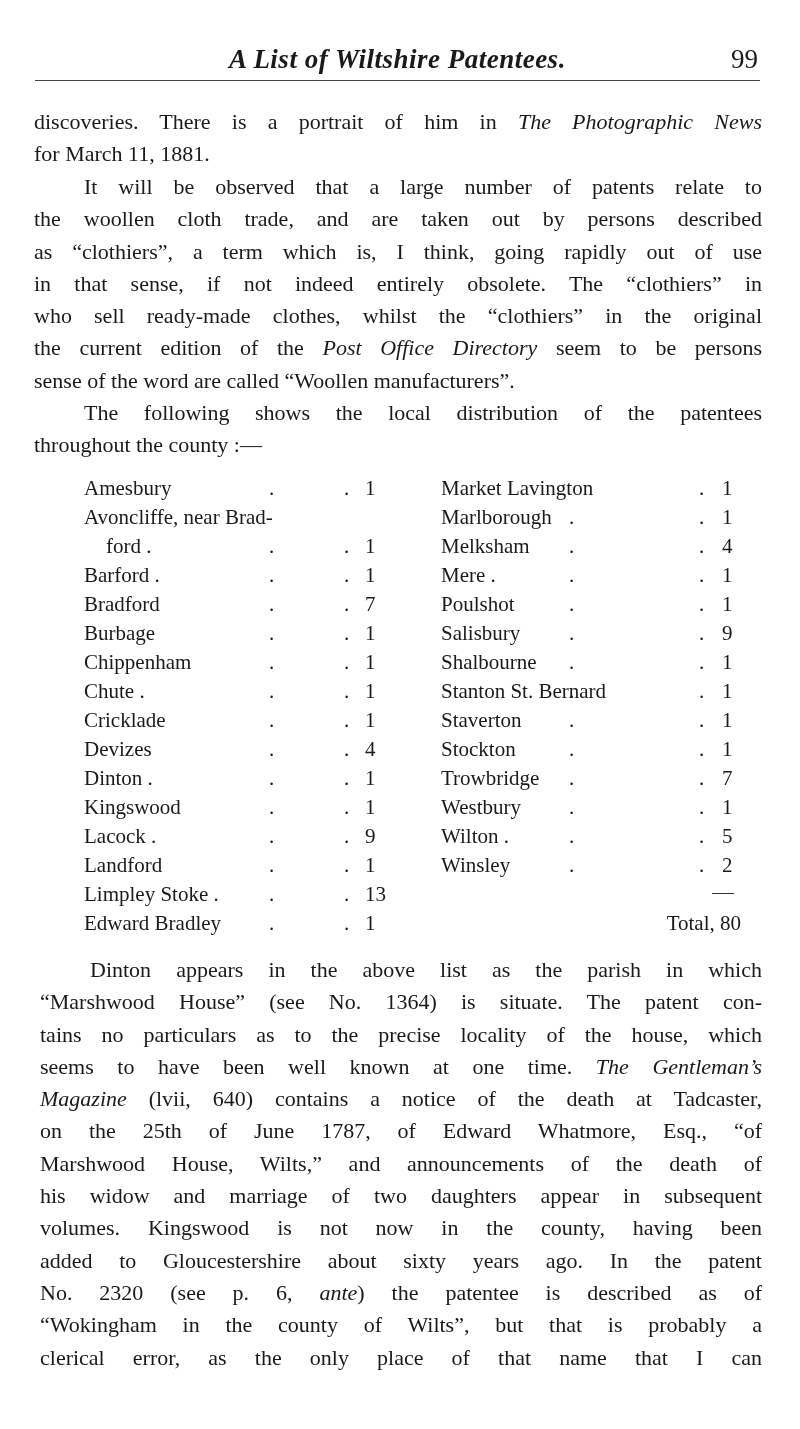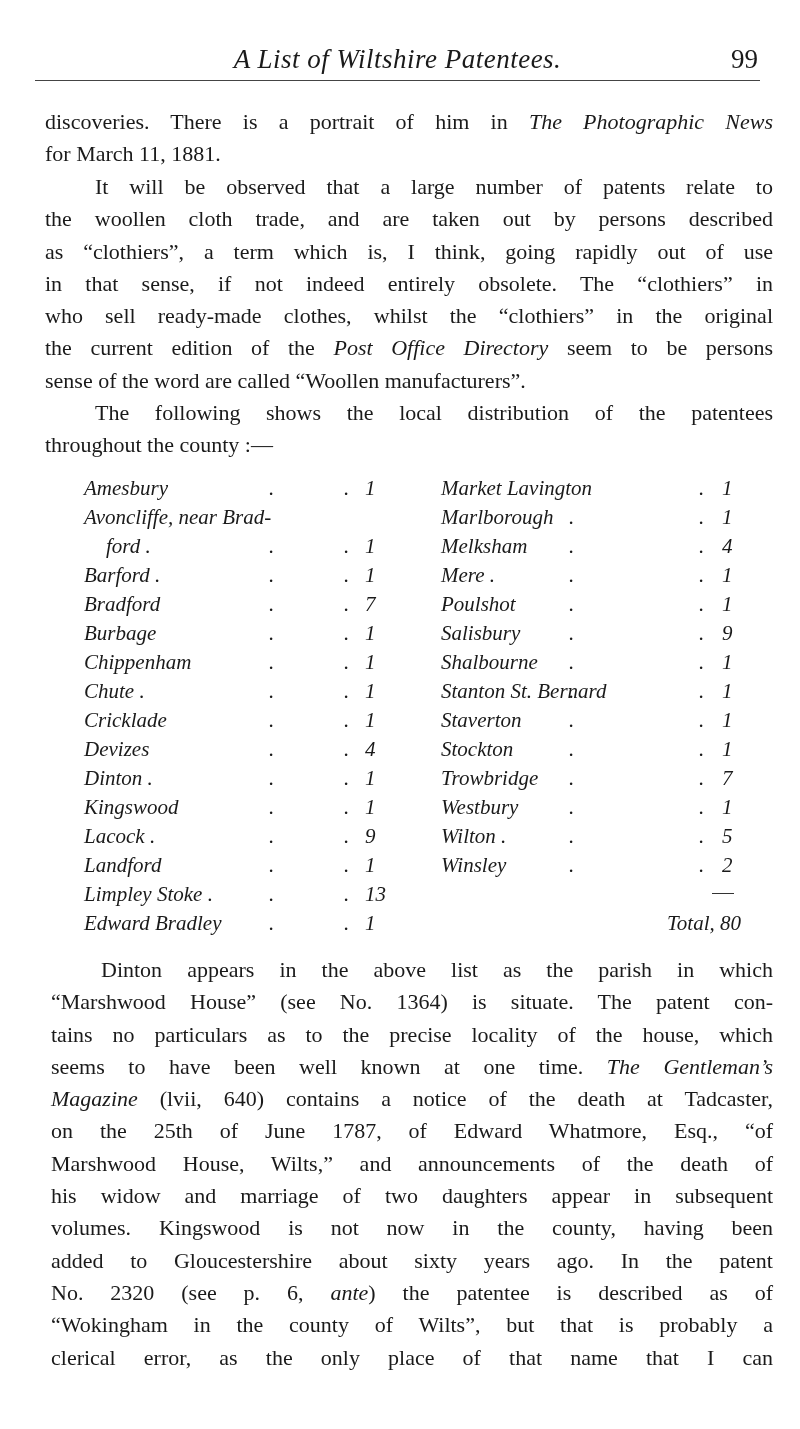--- a/index.html
+++ b/index.html
@@ -7,39 +7,39 @@
       width: 800px; height: 1429px; position: relative; overflow: hidden;
       font-family: "Liberation Serif", "DejaVu Serif", serif;
       color: #1a1a1a;
     }
     .header {
       position: absolute; left: 35px; top: 40px; width: 725px; height: 40px;
       border-bottom: 1.5px solid #444;
     }
     .running-title {
       position: absolute; left: 0; right: 0; top: 4px; text-align: center;
-      font-style: italic; font-size: 27px; letter-spacing: 0.5px;
+      font-style: italic; font-size: 27px; letter-spacing: 0.5px; font-weight: bold;
     }
     .page-number {
       position: absolute; right: 2px; top: 4px; font-size: 27px;
     }
     .para {
       position: absolute; left: 34px; width: 728px;
-      font-size: 22px; line-height: 32.3px; text-align: justify; margin-left: 11px;
+      font-size: 22px; line-height: 32.3px; text-align: justify;
     }
     .para .l { display: block; text-align: justify; text-align-last: justify; white-space: nowrap; }
     .para .l.last { text-align-last: left; }
     .para .l.indent { padding-left: 50px; }
     .it { font-style: italic; }
     .p1 { top: 106px; }
     .p2 { top: 171px; }
     .p3 { top: 397px; }
     .p4 { top: 954px; left: 40px; width: 722px; }
 
-    .list { position: absolute; top: 474px; font-size: 21px; line-height: 29px; font-style: italic; }
+    .list { position: absolute; top: 474px; font-size: 21px; line-height: 29px; }
     .list-left { left: 84px; width: 300px; }
     .list-right { left: 441px; width: 300px; }
     .row { position: relative; height: 29px; white-space: nowrap; }
     .row .name { position: absolute; left: 0; }
     .row .name.cont { left: 22px; }
     .row .dot1 { position: absolute; }
     .row .dot2 { position: absolute; }
     .row .count { position: absolute; text-align: left; }
     .list-left .dot1 { left: 185px; }
     .list-left .dot2 { left: 260px; }

